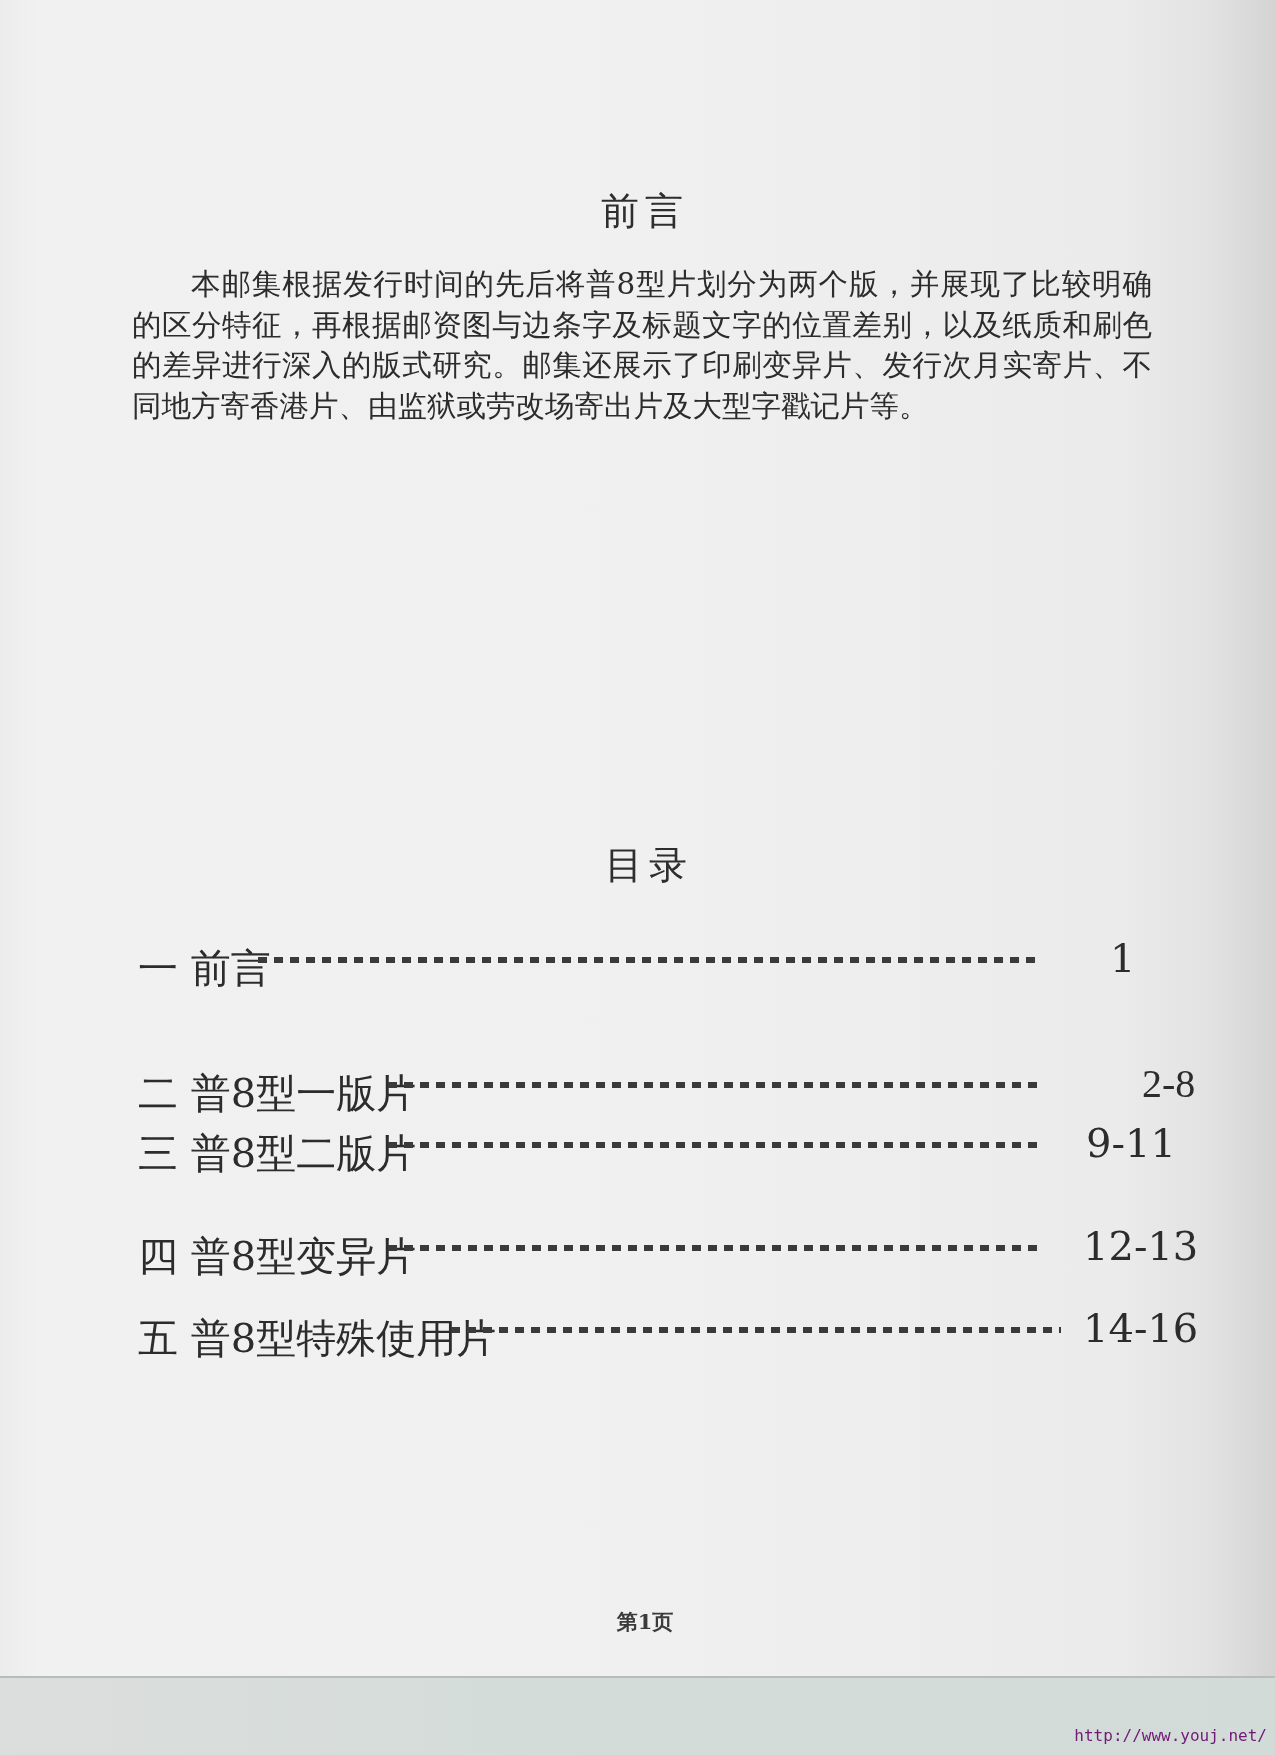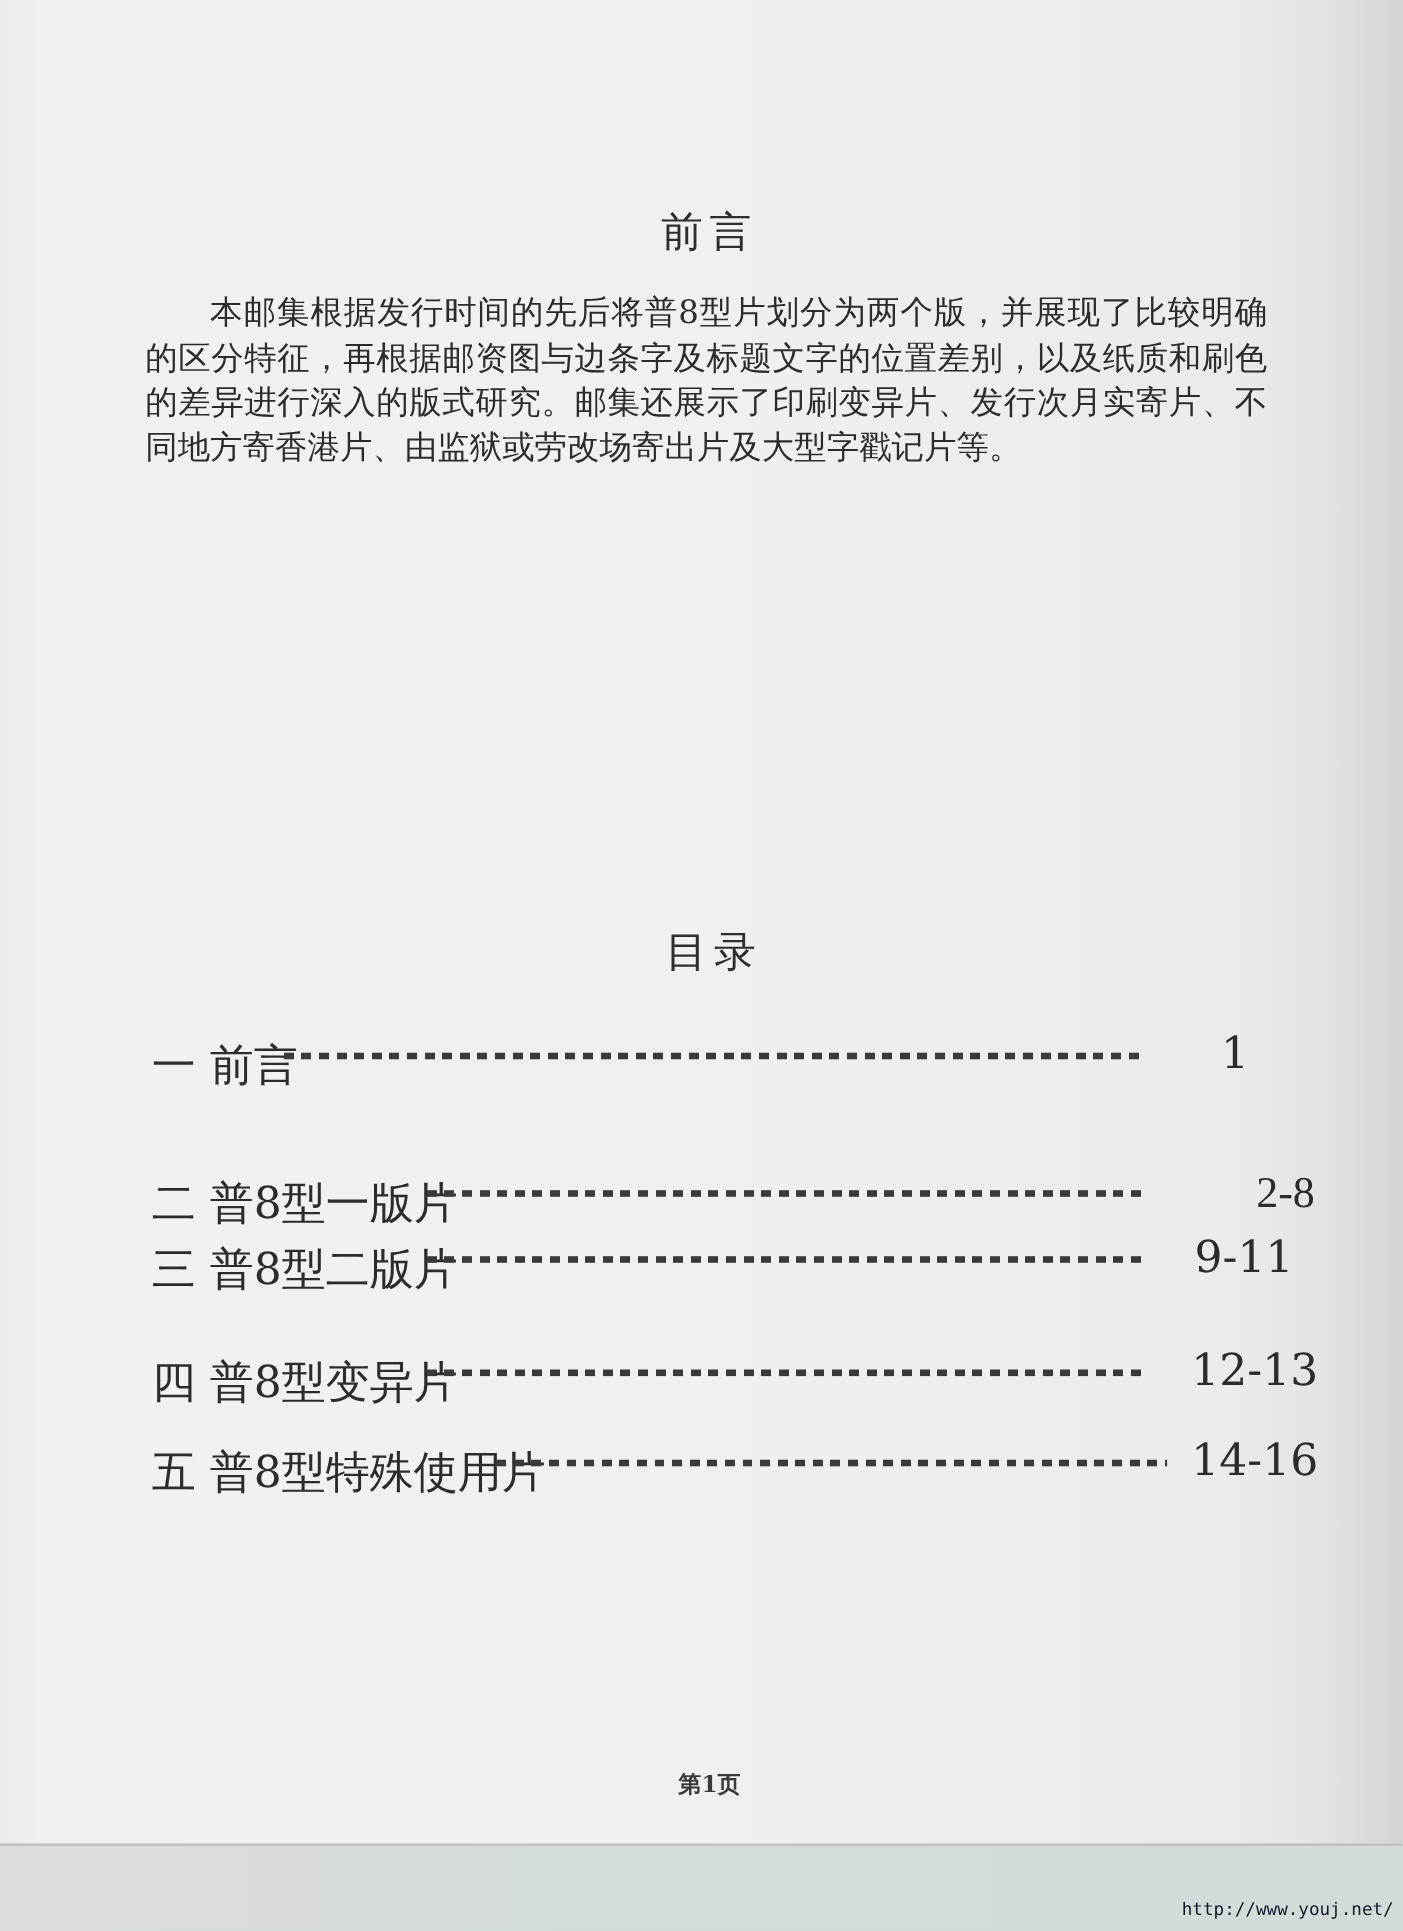--- a/index.html
+++ b/index.html
@@ -120,21 +120,21 @@
       font-size: 21px;
       font-weight: bold;
       color: #3b3b3b;
     }
     .watermark {
       position: absolute;
       right: 8px;
       top: 1726px;
       font-family: "DejaVu Sans Mono", "Liberation Mono", monospace;
       font-size: 16px;
-      color: #0f172a;
+      color: #701a75;
     }
   </style>
 </head>
 <body>
 
 <div class="page">
 
 
   <div class="subtitle">前言</div>
 

